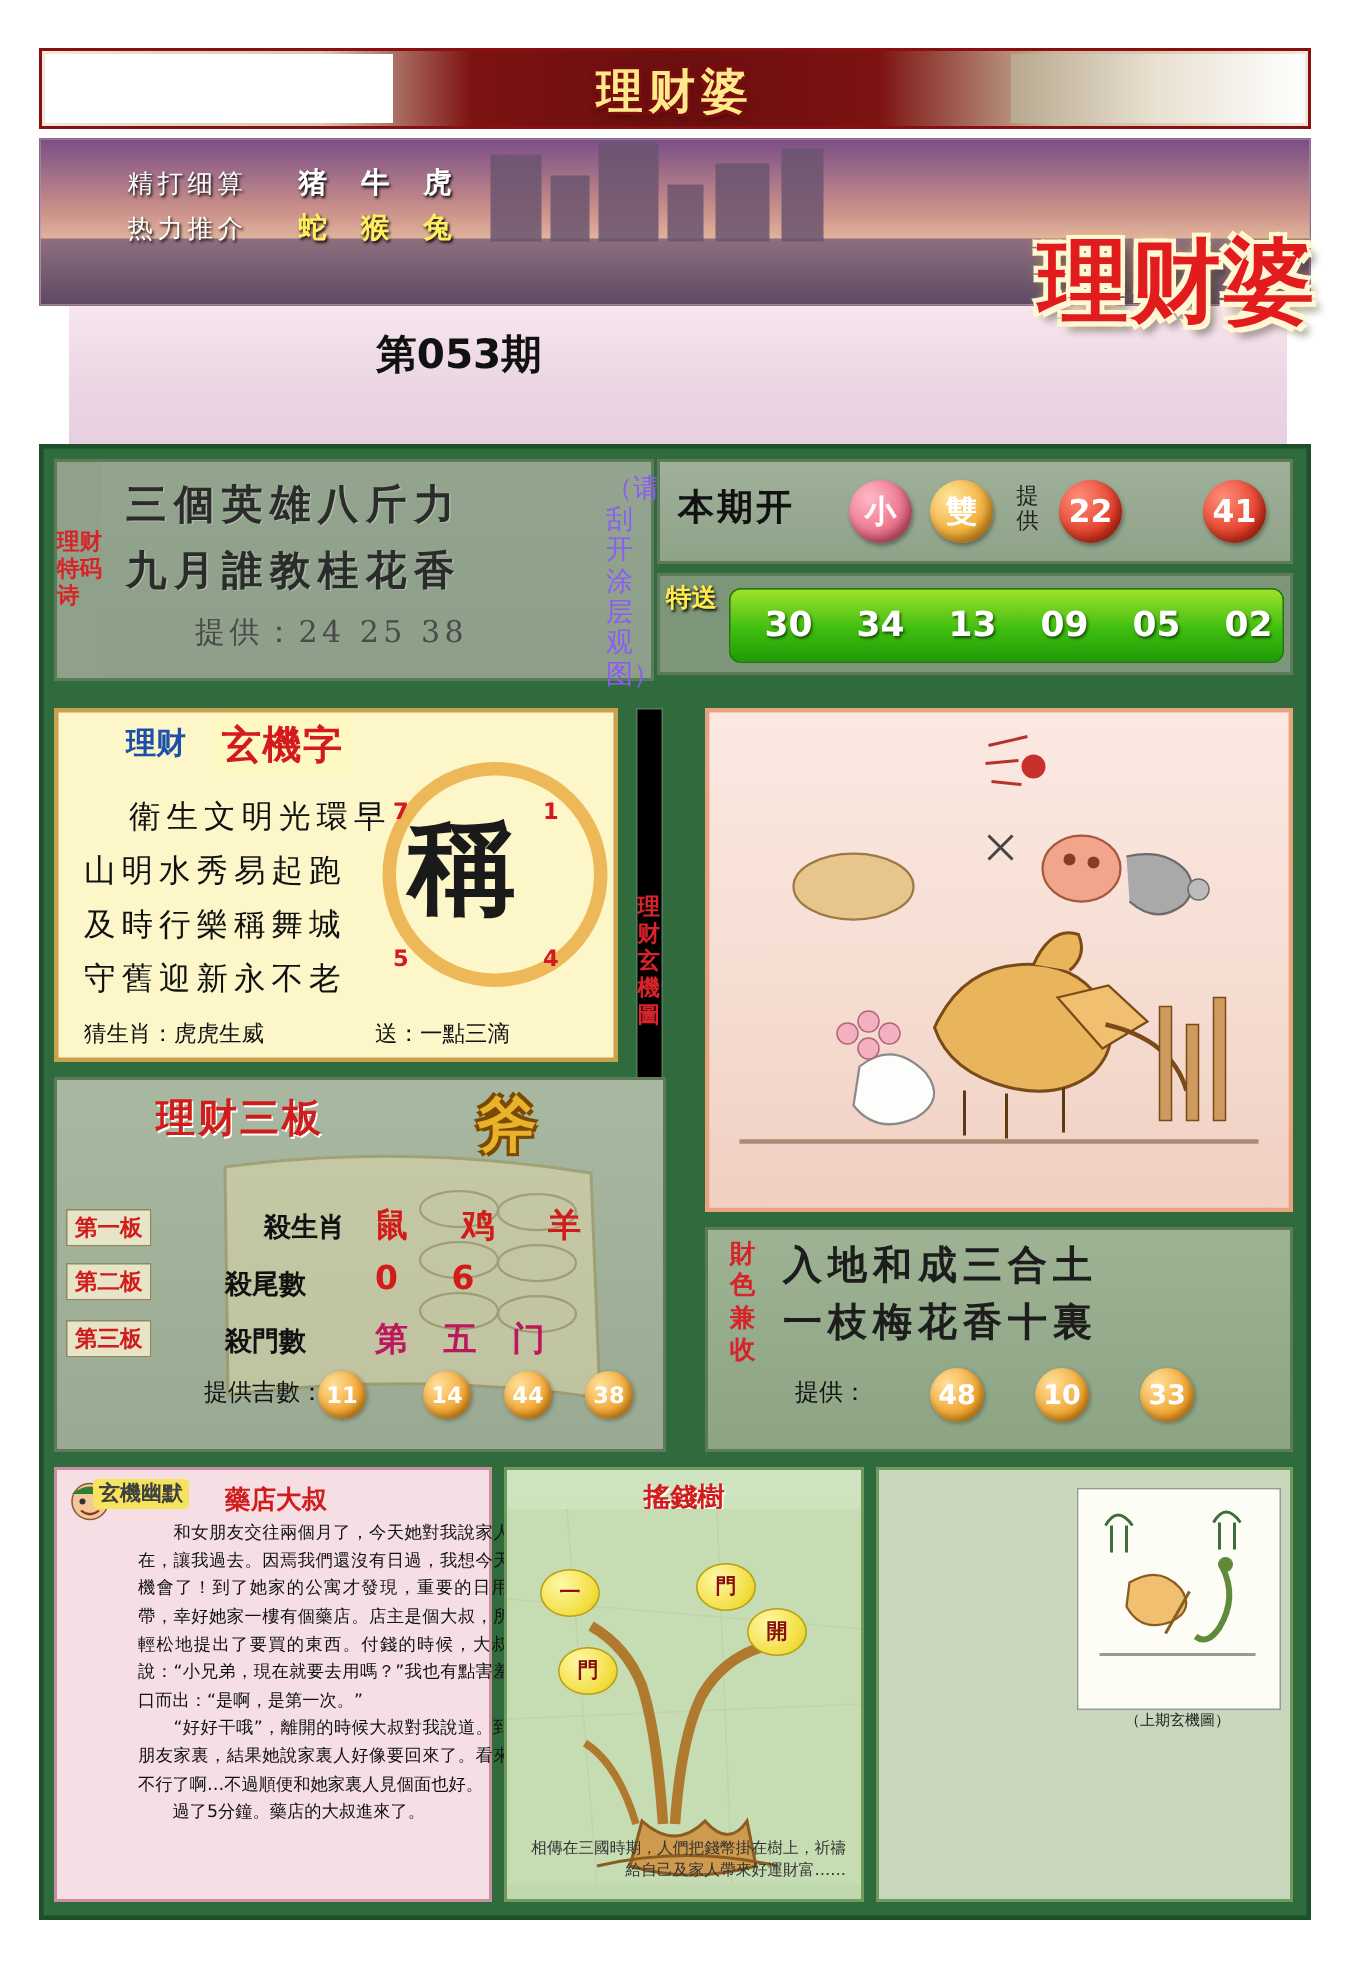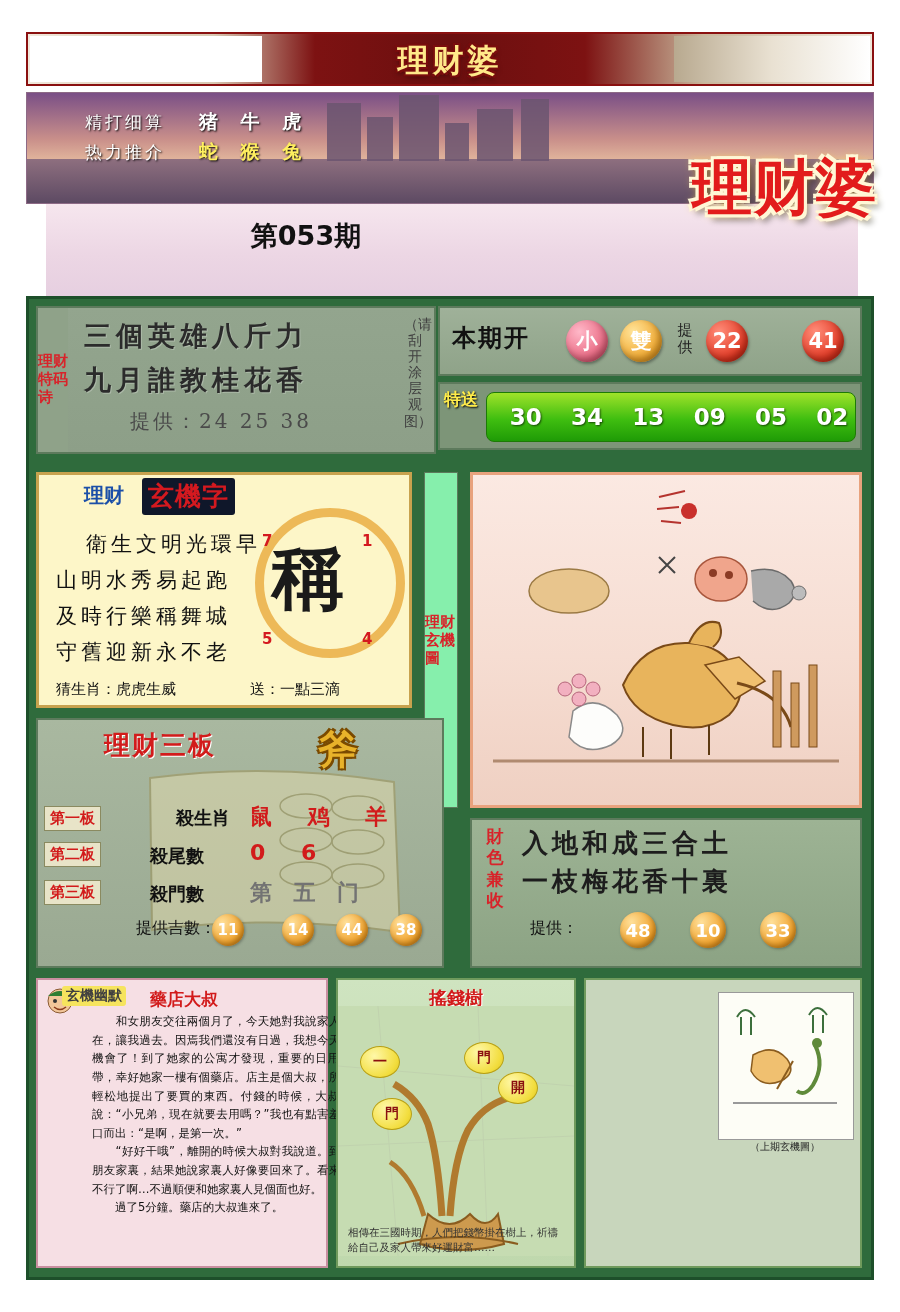--- a/index.html
+++ b/index.html
@@ -65,21 +65,21 @@
     background:linear-gradient(180deg,#93a58e,#8d9f88);border:2px solid #5d7a5c;box-sizing:border-box;}
   .poem-side{position:absolute;left:38px;top:308px;width:30px;height:144px;
     background:#8fa289;color:#d8232a;font-size:15px;font-weight:bold;
     display:flex;flex-direction:column;align-items:center;justify-content:center;line-height:1.18;}
   .poem-l{position:absolute;color:#2b2b2b;font-size:27px;font-weight:bold;letter-spacing:5px;
     font-family:"DejaVu Serif","Liberation Serif",serif;text-shadow:1px 1px 0 rgba(255,255,255,.25);}
   .poem-l1{left:84px;top:318px;}
   .poem-l2{left:84px;top:362px;}
   .poem-tip{position:absolute;left:130px;top:408px;color:#4a4a4a;font-size:20px;letter-spacing:3px;
     font-family:"DejaVu Serif","Liberation Serif",serif;}
-  .poem-vert{position:absolute;left:404px;top:316px;width:22px;color:#404040;font-size:14px;line-height:1.15;text-align:center;}
+  .poem-vert{position:absolute;left:404px;top:316px;width:22px;color:#8b5cf6;font-size:18px;line-height:1.15;text-align:left;}
 
   
   .resultbox{position:absolute;left:438px;top:306px;width:424px;height:70px;
     background:linear-gradient(180deg,#9fb199,#8fa389);border:2px solid #5d7a5c;box-sizing:border-box;}
   .res-label{position:absolute;left:452px;top:322px;font-size:24px;font-weight:bold;color:#111;letter-spacing:2px;}
   .ball{position:absolute;width:42px;height:42px;border-radius:50%;display:flex;align-items:center;justify-content:center;
     font-size:21px;font-weight:bold;color:#fff;box-shadow:inset -3px -4px 6px rgba(0,0,0,.3),1px 2px 3px rgba(0,0,0,.35);}
   .ball-pink{background:radial-gradient(circle at 32% 28%,#ffb8c8,#e8657f 70%,#cf3f5c);}
   .ball-red{background:radial-gradient(circle at 32% 28%,#ff8d7a,#e0341f 70%,#b8200f);}
   .ball-yellow{background:radial-gradient(circle at 32% 28%,#ffe49a,#f0a52a 70%,#d4881a);}
@@ -97,41 +97,41 @@
   .sp-strip{position:absolute;left:486px;top:392px;width:368px;height:48px;border-radius:8px;
     background:linear-gradient(180deg,#9fe22a,#3fbe10 55%,#1f9b06);
     border:1px solid #1d7a06;display:flex;align-items:center;justify-content:space-around;}
   .sp-strip span{color:#fff;font-size:23px;font-weight:bold;text-shadow:1px 1px 2px rgba(0,0,0,.6);margin-left:16px;}
 
   
   .xjz{position:absolute;left:36px;top:472px;width:376px;height:236px;
     background:#fdf6c8;border:3px solid #c8a24e;box-sizing:border-box;overflow:hidden;}
   .xjz-t1{position:absolute;left:84px;top:482px;font-size:20px;font-weight:bold;color:#1b4fa8;}
   .xjz-t2{position:absolute;left:142px;top:478px;font-size:26px;font-weight:bold;color:#d4191f;
-    background:#0f172a;padding:1px 6px;border-radius:3px;letter-spacing:1px;}
+    background:#fef9c3;padding:1px 6px;border-radius:3px;letter-spacing:1px;}
   .xjz-circle{position:absolute;left:255px;top:508px;width:132px;height:132px;border:9px solid #e8aa3c;border-radius:50%;opacity:.8;}
   .xjz-char{position:absolute;left:272px;top:530px;font-size:72px;font-weight:bold;color:#1a1a1a;
     font-family:"DejaVu Serif","Liberation Serif",serif;}
   .xjz-n{position:absolute;font-size:15px;color:#d4191f;font-weight:bold;}
   .xjz-n1{left:262px;top:532px;}
   .xjz-n2{left:362px;top:532px;}
   .xjz-n3{left:262px;top:630px;}
   .xjz-n4{left:362px;top:630px;}
   .xjz-line{position:absolute;left:56px;font-size:21px;color:#111;letter-spacing:4px;
     font-family:"DejaVu Serif","Liberation Serif",serif;}
   .xjz-l1{top:530px;margin-left:30px;}
   .xjz-l2{top:566px;}
   .xjz-l3{top:602px;}
   .xjz-l4{top:638px;}
   .xjz-foot1{position:absolute;left:56px;top:680px;font-size:15px;color:#111;}
   .xjz-foot2{position:absolute;left:250px;top:680px;font-size:15px;color:#111;}
 
   
-  .xjt-side{position:absolute;left:424px;top:472px;width:34px;height:336px;
-    background:#86efac;border:1px solid #5d7a5c;color:#d8232a;font-size:15px;font-weight:bold;
+  .xjt-side{position:absolute;left:424px;top:472px;width:18px;height:336px;
+    background:#000000;border:1px solid #5d7a5c;color:#d8232a;font-size:15px;font-weight:bold;
     display:flex;flex-direction:column;align-items:center;justify-content:center;line-height:1.2;box-sizing:border-box;}
   .xjt{position:absolute;left:470px;top:472px;width:392px;height:336px;
     background:#f7ded6;border:3px solid #e8a27d;box-sizing:border-box;overflow:hidden;}
   .xjt-inner{position:absolute;left:0;top:0;width:100%;height:100%;
     background:linear-gradient(180deg,#fbe9e2 0%,#f6ddd2 55%,#efd0c2 100%);}
 
   
   .axes{position:absolute;left:36px;top:718px;width:408px;height:250px;
     background:linear-gradient(180deg,#a9b8a0,#9aa992);border:2px solid #5d7a5c;box-sizing:border-box;}
   .axes-title{position:absolute;left:104px;top:728px;font-size:26px;font-weight:bold;color:#d21b1b;letter-spacing:2px;
@@ -143,21 +143,21 @@
   .axe-r1{top:806px;}
   .axe-r2{top:842px;}
   .axe-r3{top:880px;}
   .axe-key{position:absolute;left:150px;font-size:18px;color:#111;font-weight:bold;}
   .axe-k1{top:806px;margin-left:26px;}
   .axe-k2{top:844px;}
   .axe-k3{top:882px;}
   .axe-val{position:absolute;left:250px;font-size:22px;font-weight:bold;color:#d21b1b;letter-spacing:14px;}
   .axe-v1{top:802px;}
   .axe-v2{top:840px;}
-  .axe-v3{top:878px;color:#737373;letter-spacing:8px;font-family:Liberation Serif, serif;}
+  .axe-v3{top:878px;color:#be185d;letter-spacing:8px;}
   .axes-lucky-label{position:absolute;left:136px;top:918px;font-size:16px;color:#111;}
   .lucky{position:absolute;width:32px;height:32px;border-radius:50%;display:flex;align-items:center;justify-content:center;
     font-size:15px;font-weight:bold;color:#fff;
     background:radial-gradient(circle at 32% 28%,#ffe09a,#ef9d23 70%,#d3811a);
     box-shadow:inset -2px -3px 5px rgba(0,0,0,.28),1px 1px 3px rgba(0,0,0,.3);}
   .lk1{left:212px;top:914px;}
   .lk2{left:282px;top:914px;}
   .lk3{left:336px;top:914px;}
   .lk4{left:390px;top:914px;}
 
@@ -185,21 +185,21 @@
   .story-badge{position:absolute;left:62px;top:986px;font-size:14px;font-weight:bold;color:#404040;
     background:#f6e45e;padding:1px 4px;border-radius:3px;}
   .story-title{position:absolute;left:150px;top:988px;font-size:17px;font-weight:bold;color:#d21b1b;}
   .story-body{position:absolute;left:46px;top:1012px;width:272px;font-size:11.5px;line-height:1.62;color:#111;
     text-align:justify;}
 
   .tree{position:absolute;left:336px;top:978px;width:240px;height:290px;
     background:linear-gradient(180deg,#cfe4c0,#bfd8ad);border:2px solid #6f9a5c;box-sizing:border-box;overflow:hidden;}
   .tree-title{position:absolute;left:0;right:0;top:6px;text-align:center;font-size:18px;font-weight:bold;color:#d21b1b;
     text-shadow:1px 1px 0 #fff;}
-  .tree-cap{position:absolute;left:10px;right:10px;bottom:10px;font-size:10.5px;line-height:1.5;color:#333;text-align:left;}
+  .tree-cap{position:absolute;left:10px;right:10px;bottom:10px;font-size:10.5px;line-height:1.5;color:#333;text-align:right;}
   .bubble{position:absolute;width:38px;height:30px;border-radius:50%;
     background:radial-gradient(circle at 35% 30%,#fff8a8,#f2dd3d 70%,#d9c01f);
     border:1px solid #b8a016;display:flex;align-items:center;justify-content:center;font-size:14px;font-weight:bold;color:#8a0f0f;}
 
   .prevbox{position:absolute;left:584px;top:978px;width:278px;height:290px;
     background:#c8d6bc;border:2px solid #6f9a5c;box-sizing:border-box;}
   .prev-img{position:absolute;left:718px;top:992px;width:134px;height:146px;background:#fdfdf6;border:1px solid #999;}
   .prev-cap{position:absolute;left:718px;top:1140px;width:134px;text-align:center;font-size:10px;color:#222;}
 </style>
 </head>

